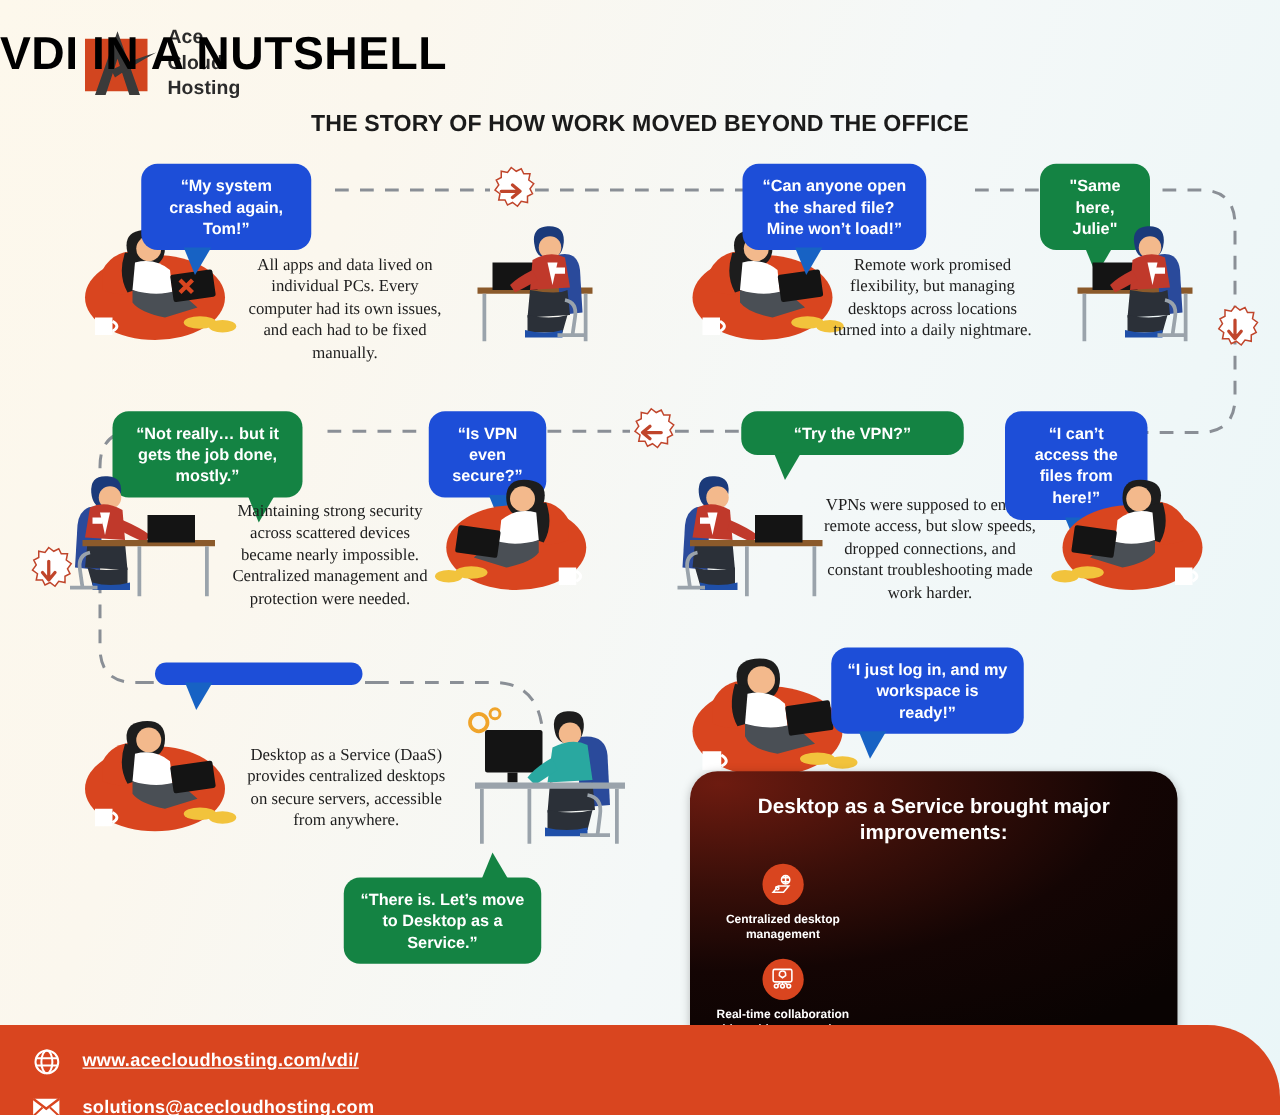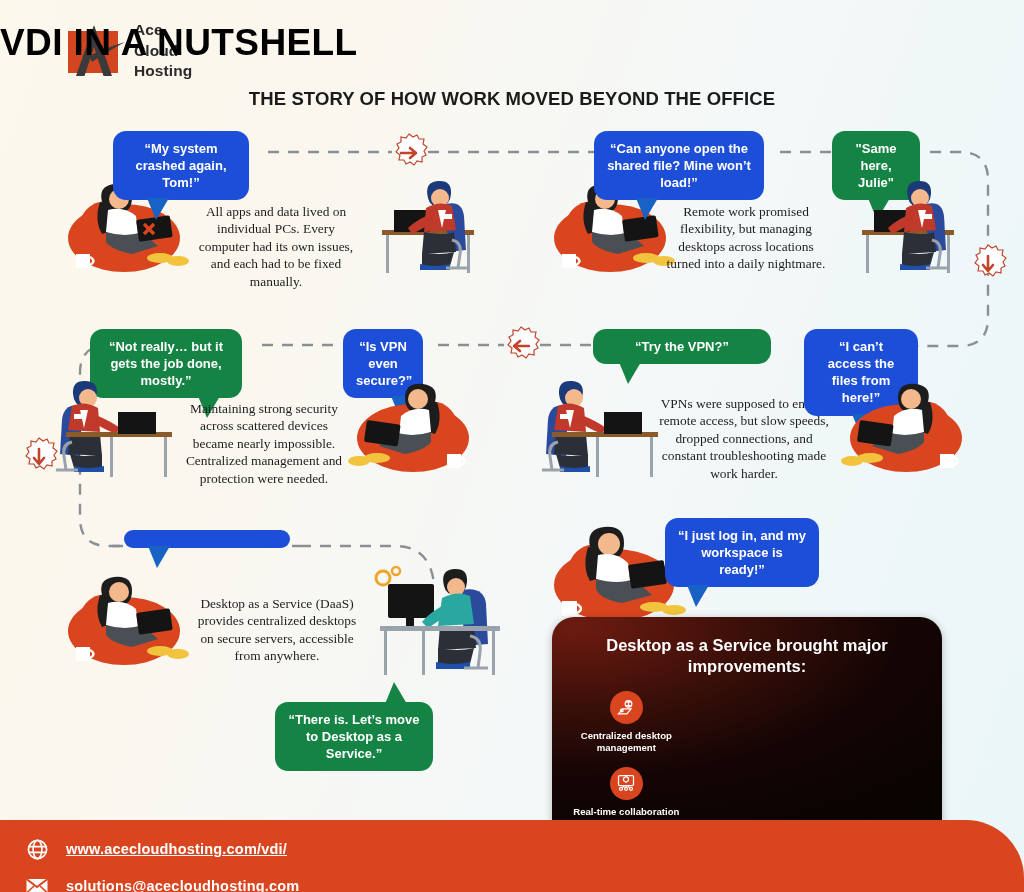--- a/index.html
+++ b/index.html
@@ -195,21 +195,21 @@
     <path d="M38 30 Q 32 48 40 62 L52 58 Q 46 44 48 32 Z" fill="#1d1d1d"></path>
     <path d="M46 38 Q 62 34 74 44 L76 62 Q 56 66 44 60 Z" fill="#fff"></path>
     <path d="M44 60 Q 64 66 80 60 L96 74 L70 82 Q 50 78 44 70 Z" fill="#4a4f55"></path>
     <rect x="74" y="48" width="34" height="22" rx="2" fill="#141414" transform="rotate(-8 74 48)"></rect>
     <ellipse cx="98" cy="86" rx="13" ry="5" fill="#f2c33c"></ellipse>
     <ellipse cx="116" cy="89" rx="11" ry="5" fill="#f2c33c"></ellipse>
     <path d="M14 82 h14 v14 h-14z" fill="#fff"></path>
     <path d="M28 85 q7 4 0 8" stroke="#fff" stroke-width="2.4" fill="none"></path>
   </svg>
 
-  <div class="bubble blue" style="left:594px; top:131px; width:170px;">
+  <div class="bubble blue" style="left:594px; top:131px; width:147px;">
     <span>“Can anyone open the shared file? Mine won’t load!”</span>
     <span class="tail" style="left:42px; bottom:-20px;"></span>
   </div>
 
   <div class="body-text" style="left:660px; top:203px; width:172px;">Remote work promised flexibility, but managing desktops across locations turned into a daily nightmare.</div>
 
   <div class="bubble green" style="left:832px; top:131px; width:88px;">
     <span>"Same here, Julie"</span>
     <span class="tail" style="left:36px; bottom:-20px;"></span>
   </div>
@@ -266,21 +266,21 @@
     <rect x="14" y="64" width="106" height="5" fill="#8b5a2b"></rect>
     <rect x="112" y="69" width="3" height="40" fill="#9aa3ab"></rect>
     <rect x="58" y="69" width="3" height="40" fill="#9aa3ab"></rect>
     <rect x="66" y="44" width="38" height="22" fill="#141414"></rect>
     <path d="M20 74 q-10 2 -8 14 l2 14" stroke="#9aa3ab" stroke-width="3" fill="none"></path>
     <path d="M4 102 h22" stroke="#9aa3ab" stroke-width="3"></path>
   </svg>
 
   <div class="body-text" style="left:178px; top:400px; width:172px;">Maintaining strong security across scattered devices became nearly impossible. Centralized management and protection were needed.</div>
 
-  <div class="bubble blue" style="left:343px; top:329px; width:80px;">
+  <div class="bubble blue" style="left:343px; top:329px; width:94px;">
     <span>“Is VPN even secure?”</span>
     <span class="tail" style="left:48px; bottom:-20px;"></span>
   </div>
 
   <svg class="fig" style="left:345px; top:372px;" width="130" height="105" viewBox="0 0 130 105">
     <ellipse cx="68" cy="66" rx="56" ry="34" fill="#d9451f"></ellipse>
     <path d="M110 44 Q 100 26 78 30 L70 62 Q 96 66 110 60 Z" fill="#d9451f"></path>
     <path d="M90 30 Q 94 14 78 12 Q 60 10 60 26 Q 60 40 74 42 Q 86 42 90 30Z" fill="#1d1d1d"></path>
     <circle cx="73" cy="27" r="10" fill="#f3b98c"></circle>
     <path d="M92 30 Q 98 48 90 62 L78 58 Q 84 44 82 32 Z" fill="#1d1d1d"></path>

